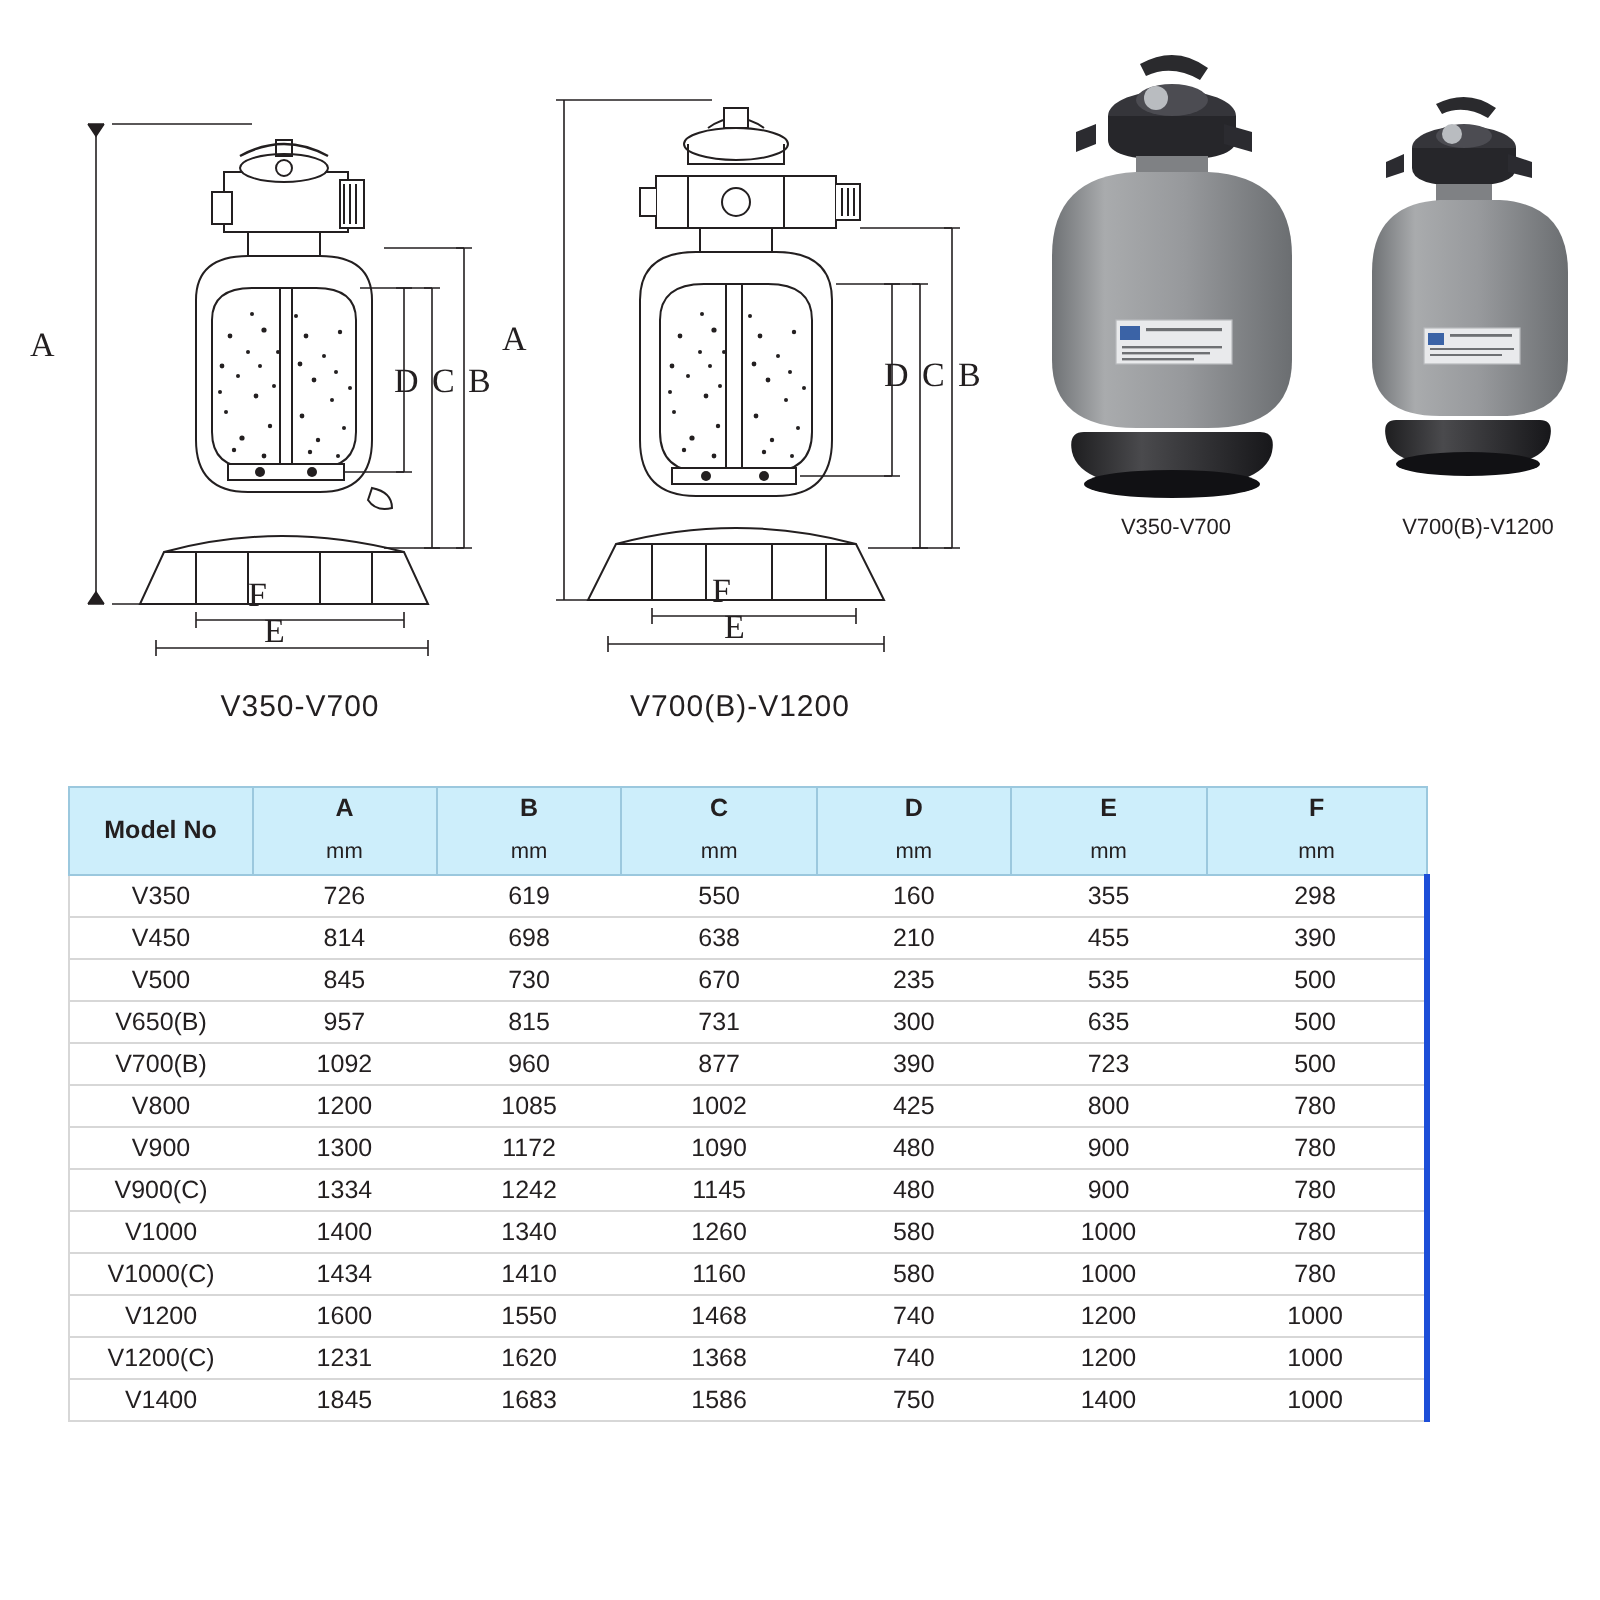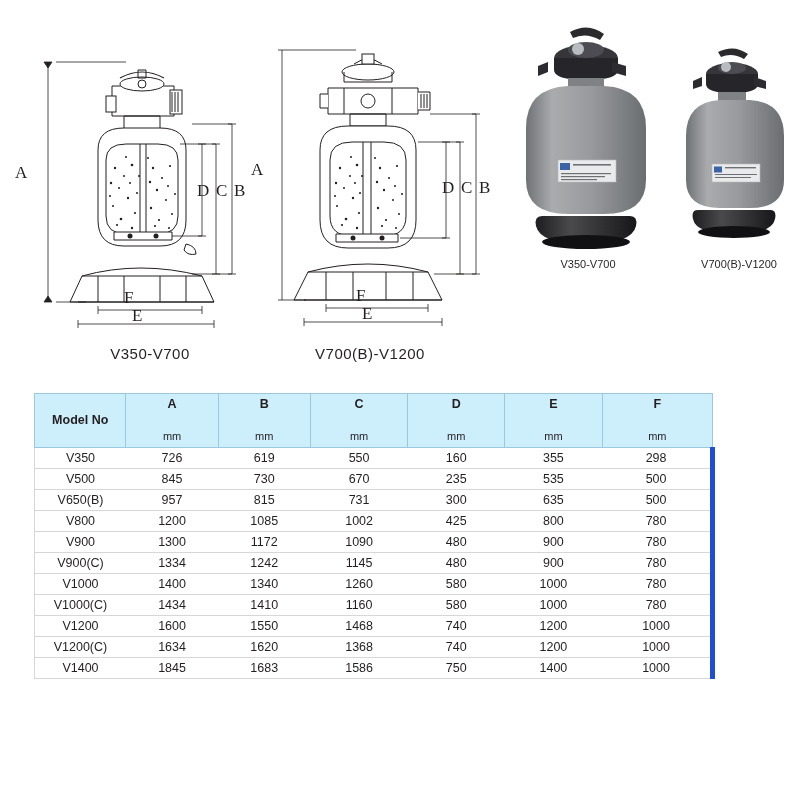--- a/index.html
+++ b/index.html
@@ -61,33 +61,33 @@
     font-weight:bold;
     padding:3px 0 4px 0;
     line-height:1.15;
     text-align:center;
     font-size:12.5px;
   }
   thead th .unit{
     display:block;
     font-weight:normal;
     font-size:11px;
-    margin-top:19px;
+    margin-top:9px;
   }
   tbody td{
     border:1px solid #d7d7d7;
     border-left:none;border-right:none;
     padding:3px 0;
     text-align:center;
     font-size:12.5px;
     color:#231f20;
   }
   tbody td.model{padding-left:0;}
   tbody tr td:first-child{border-left:1px solid #d7d7d7;}
-  tbody tr td:last-child{border-right:5px solid #1d4ed8;}
+  tbody tr td:last-child{border-right:3px solid #1d4ed8;}
 
   col.c0{width:96px;}
   col.c1{width:100px;}
   col.c2{width:100px;}
   col.c3{width:106px;}
   col.c4{width:106px;}
   col.c5{width:106px;}
   col.c6{width:120px;}
 </style>
 </head>
@@ -433,38 +433,56 @@
           <tr>
             <td class="model">V350</td>
             <td>726</td>
             <td>619</td>
             <td>550</td>
             <td>160</td>
             <td>355</td>
             <td>298</td>
           </tr>
           <tr>
+            <td class="model">V450</td>
+            <td>814</td>
+            <td>698</td>
+            <td>638</td>
+            <td>210</td>
+            <td>455</td>
+            <td>390</td>
+          </tr>
+          <tr>
             <td class="model">V500</td>
             <td>845</td>
             <td>730</td>
             <td>670</td>
             <td>235</td>
             <td>535</td>
             <td>500</td>
           </tr>
           <tr>
             <td class="model">V650(B)</td>
             <td>957</td>
             <td>815</td>
             <td>731</td>
             <td>300</td>
             <td>635</td>
             <td>500</td>
           </tr>
           <tr>
+            <td class="model">V700(B)</td>
+            <td>1092</td>
+            <td>960</td>
+            <td>877</td>
+            <td>390</td>
+            <td>723</td>
+            <td>500</td>
+          </tr>
+          <tr>
             <td class="model">V800</td>
             <td>1200</td>
             <td>1085</td>
             <td>1002</td>
             <td>425</td>
             <td>800</td>
             <td>780</td>
           </tr>
           <tr>
             <td class="model">V900</td>
@@ -506,21 +524,21 @@
             <td class="model">V1200</td>
             <td>1600</td>
             <td>1550</td>
             <td>1468</td>
             <td>740</td>
             <td>1200</td>
             <td>1000</td>
           </tr>
           <tr>
             <td class="model">V1200(C)</td>
-            <td>1634</td>
+            <td>1231</td>
             <td>1620</td>
             <td>1368</td>
             <td>740</td>
             <td>1200</td>
             <td>1000</td>
           </tr>
           <tr>
             <td class="model">V1400</td>
             <td>1845</td>
             <td>1683</td>

